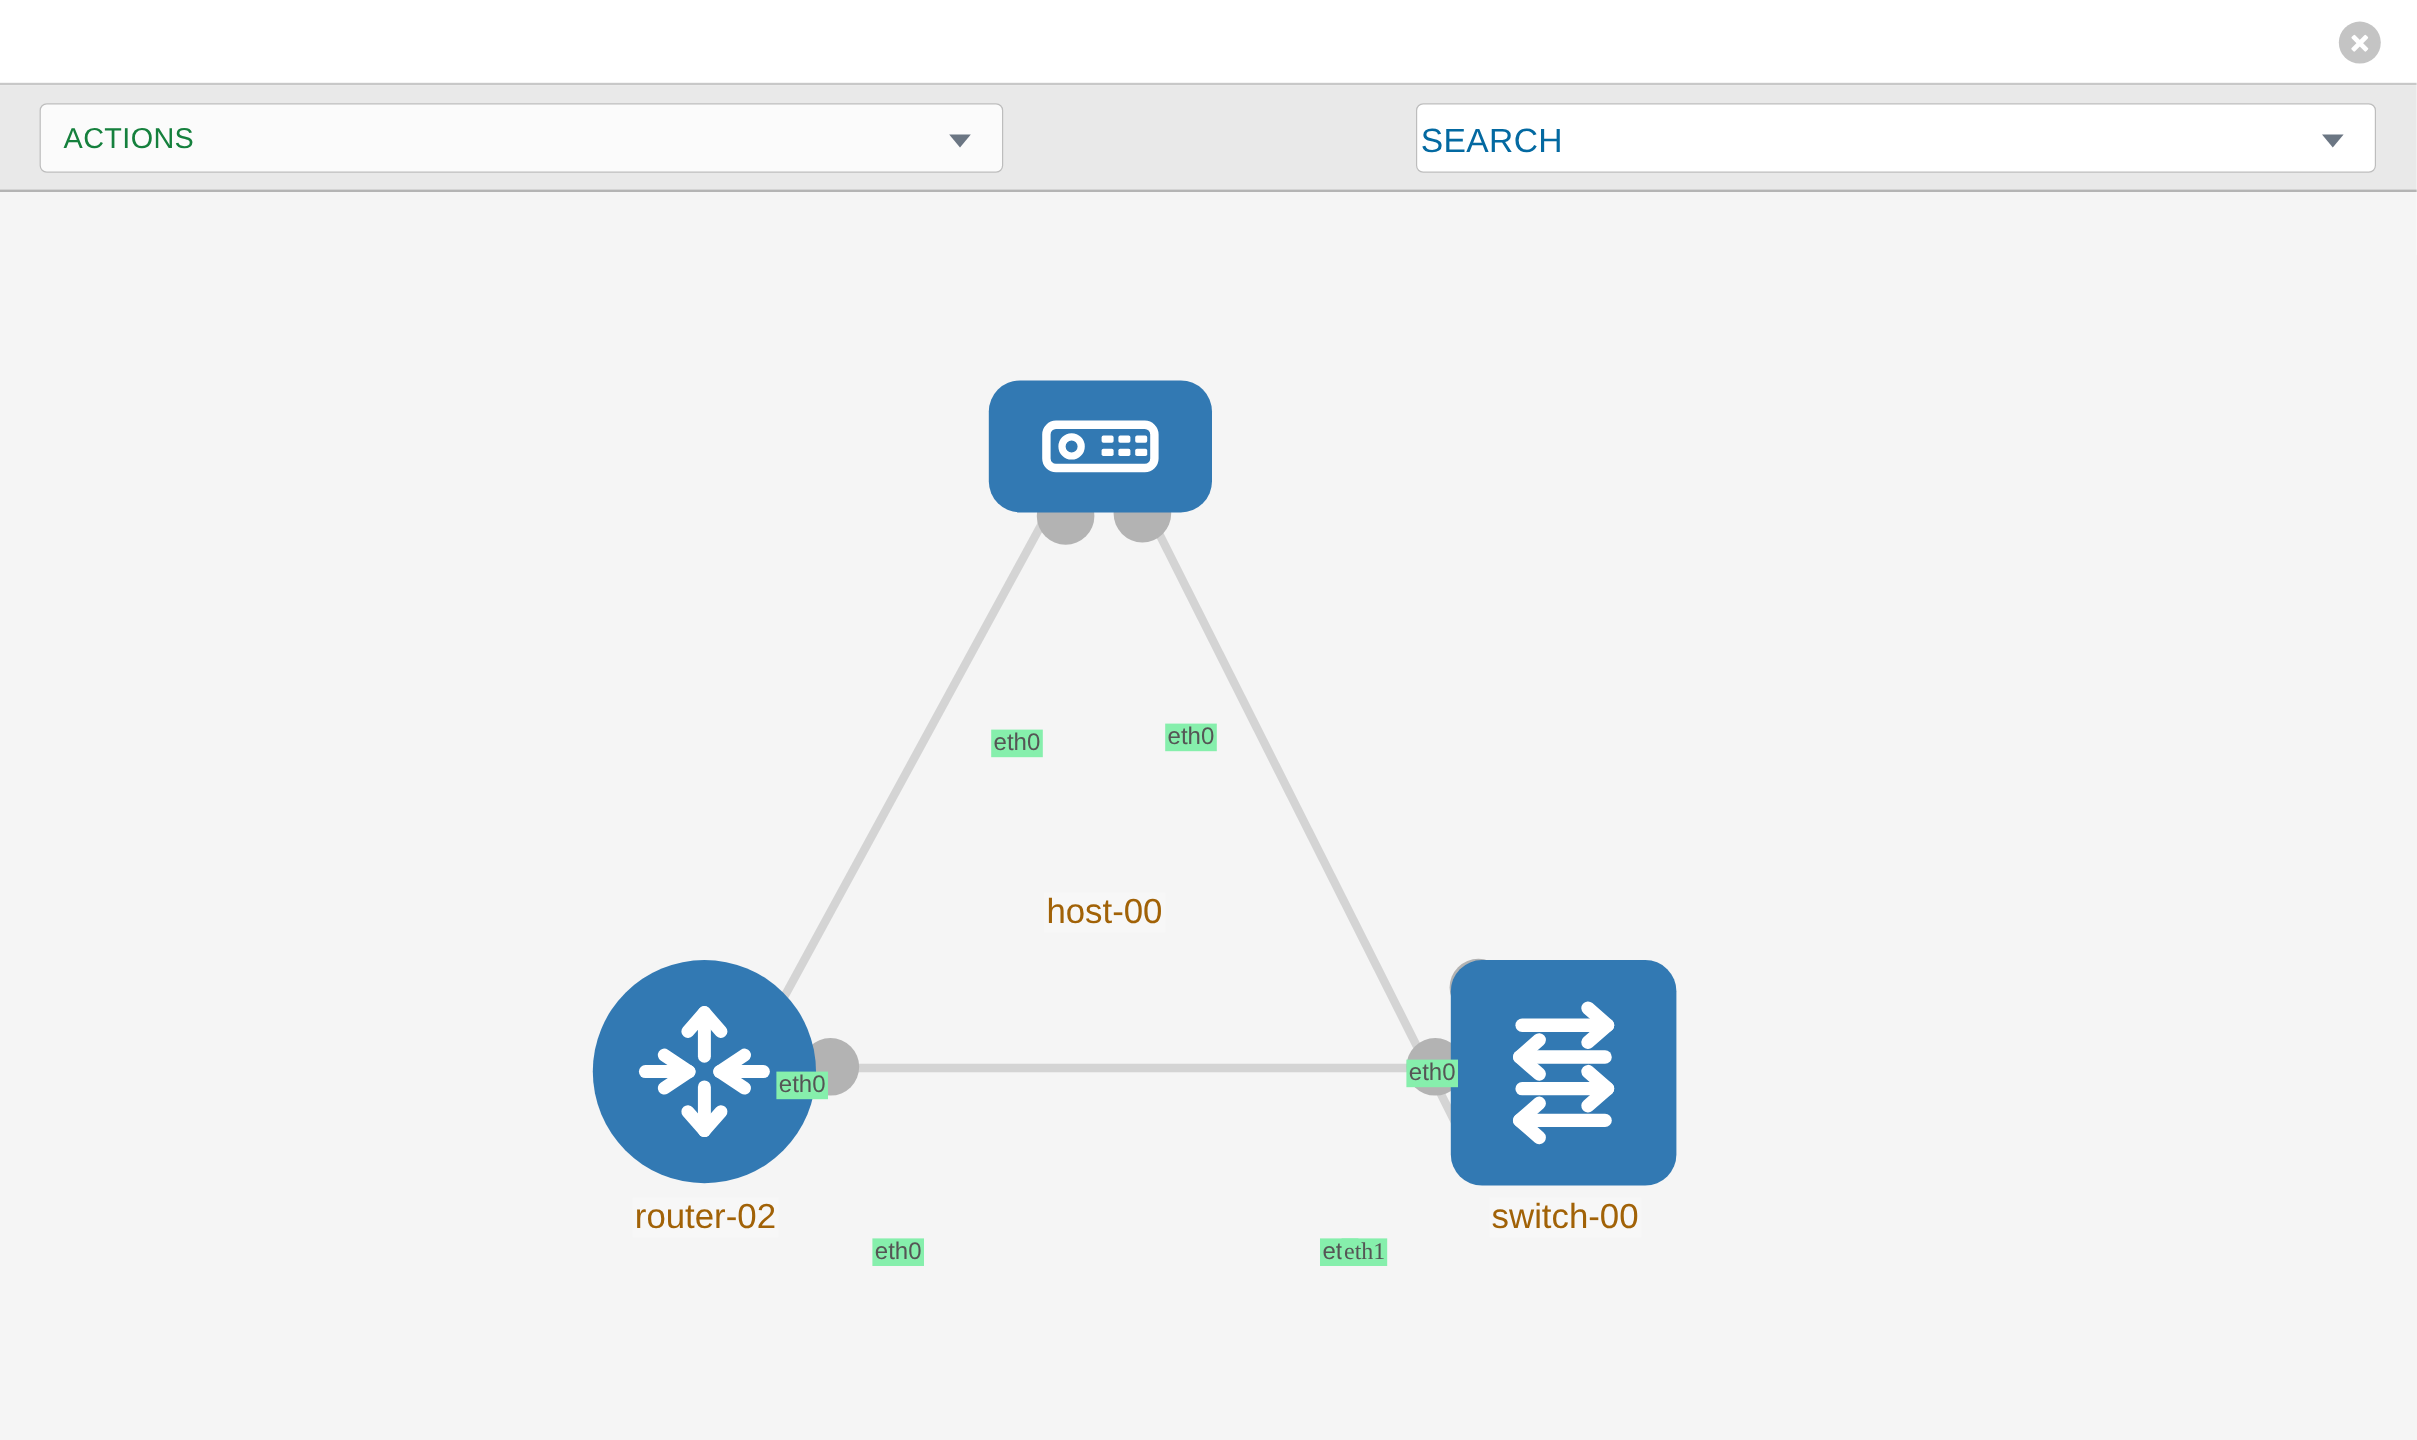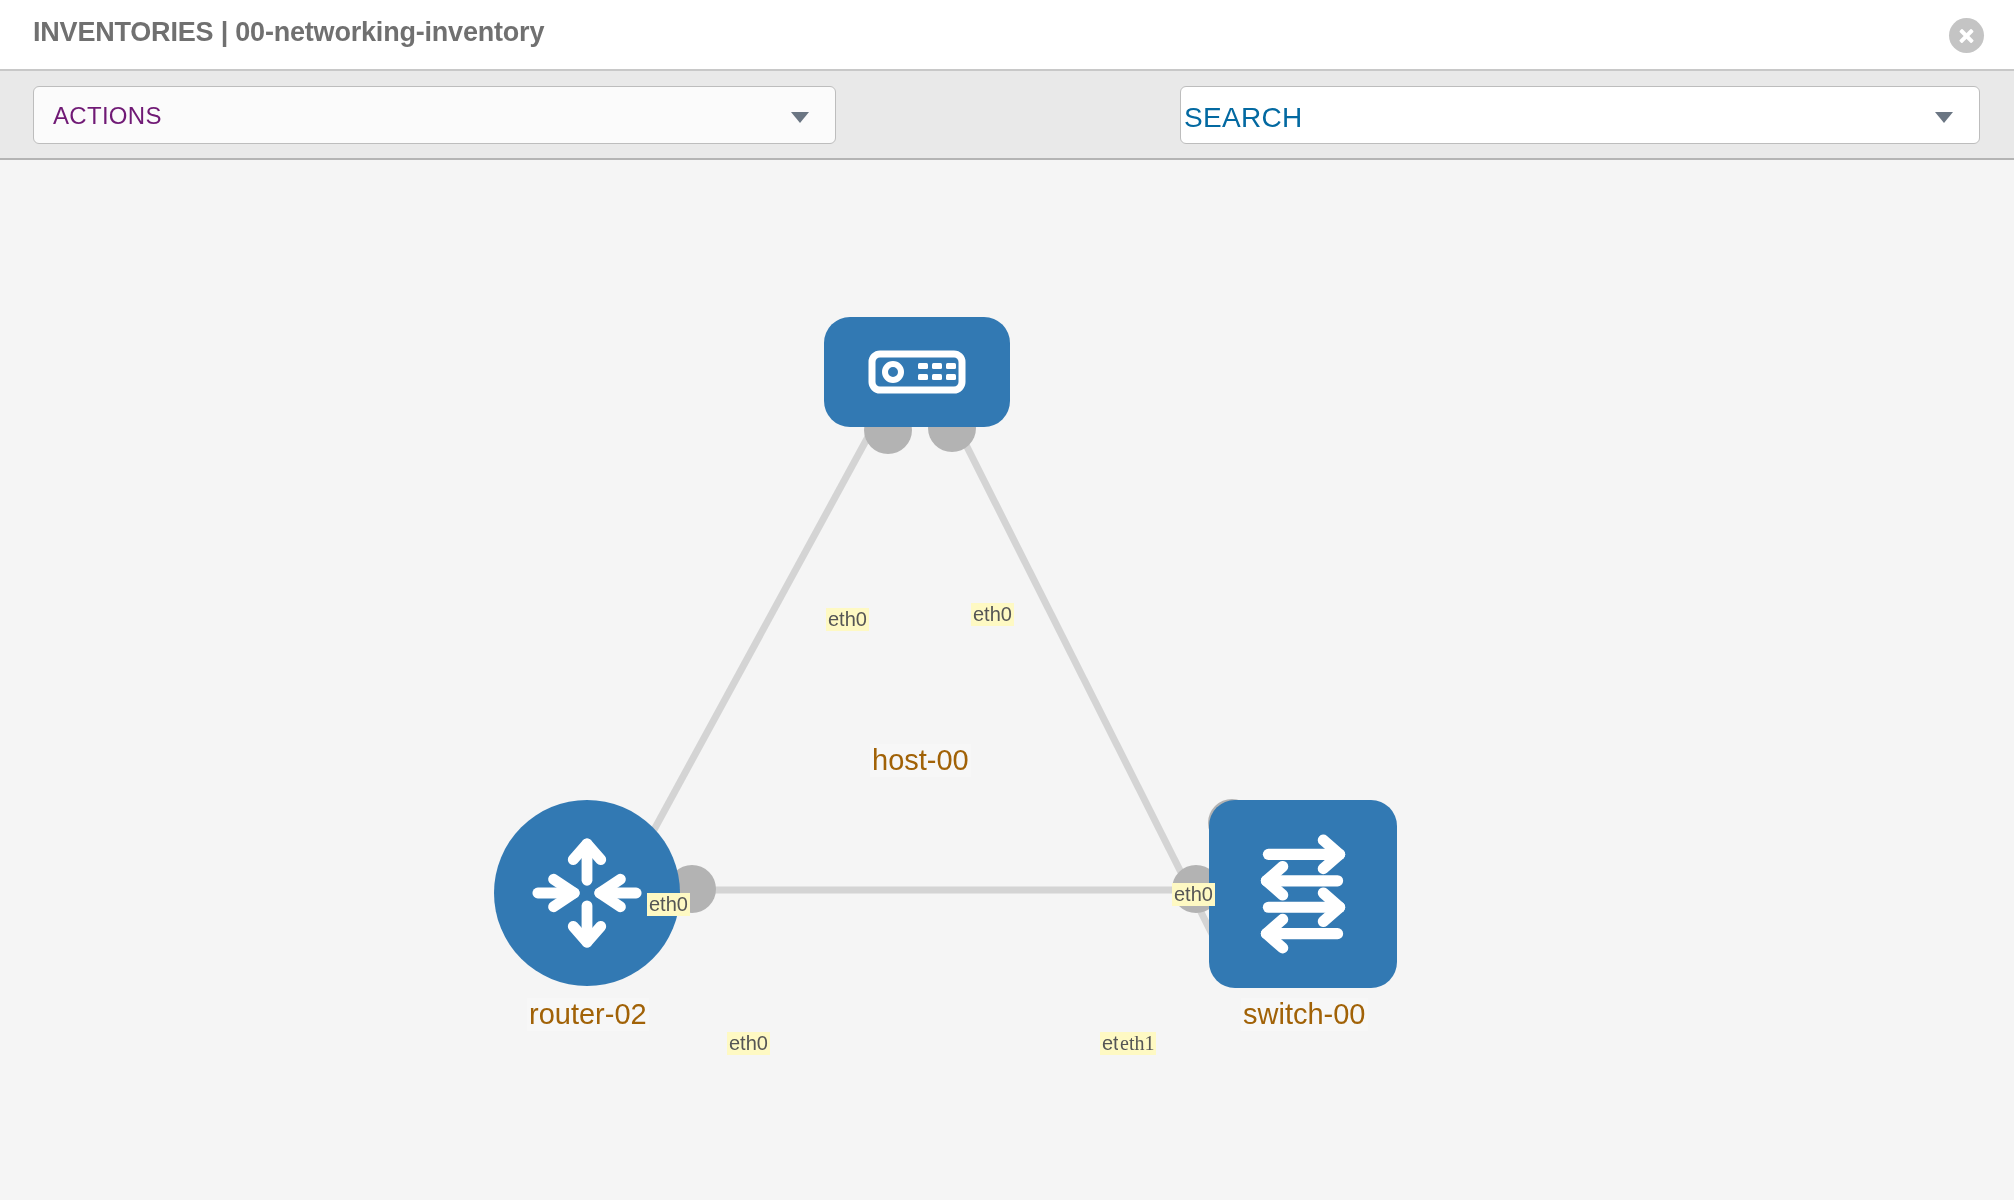--- a/index.html
+++ b/index.html
@@ -47,21 +47,21 @@
   .actions-select {
     position: absolute; left: 33px; top: 15px;
     width: 803px; height: 58px;
     background: #fbfbfb;
     border: 1.5px solid #bdbdbd;
     border-radius: 6px;
     cursor: pointer;
   }
   .actions-label {
     position: absolute; left: 19px; top: 15px;
-    font-size: 24px; color: #701a75; letter-spacing: 0.3px;
+    font-size: 24px; color: #15803d; letter-spacing: 0.3px;
   }
   .caret {
     position: absolute; right: 26px; top: 25px;
     width: 0; height: 0;
     border-left: 9px solid transparent;
     border-right: 9px solid transparent;
     border-top: 11px solid #6b7683;
   }
   .icon-btn { position: absolute; top: 90px; cursor: pointer; }
   .wrench-icon { left: 1049px; }
@@ -103,32 +103,31 @@
   .node-label {
     position: absolute;
     font-size: 29px; color: #a16207;
     background: #f7f7f7;
     white-space: nowrap;
     padding: 0 2px;
   }
   .iface-label {
     position: absolute;
     font-size: 20px; color: #555555;
-    background: #fef9c3;
+    background: #86efac;
     white-space: nowrap;
     padding: 0 2px;
   }
 </style>
 </head>
 <body>
 
 <div id="app">
 
   <div class="header">
-    <div class="page-title">INVENTORIES | 00-networking-inventory</div>
     <div class="close-btn"></div>
   </div>
 
   <div class="toolbar">
 
     <div class="actions-select">
       <span class="actions-label">ACTIONS</span>
       <span class="caret"></span>
     </div>
 

